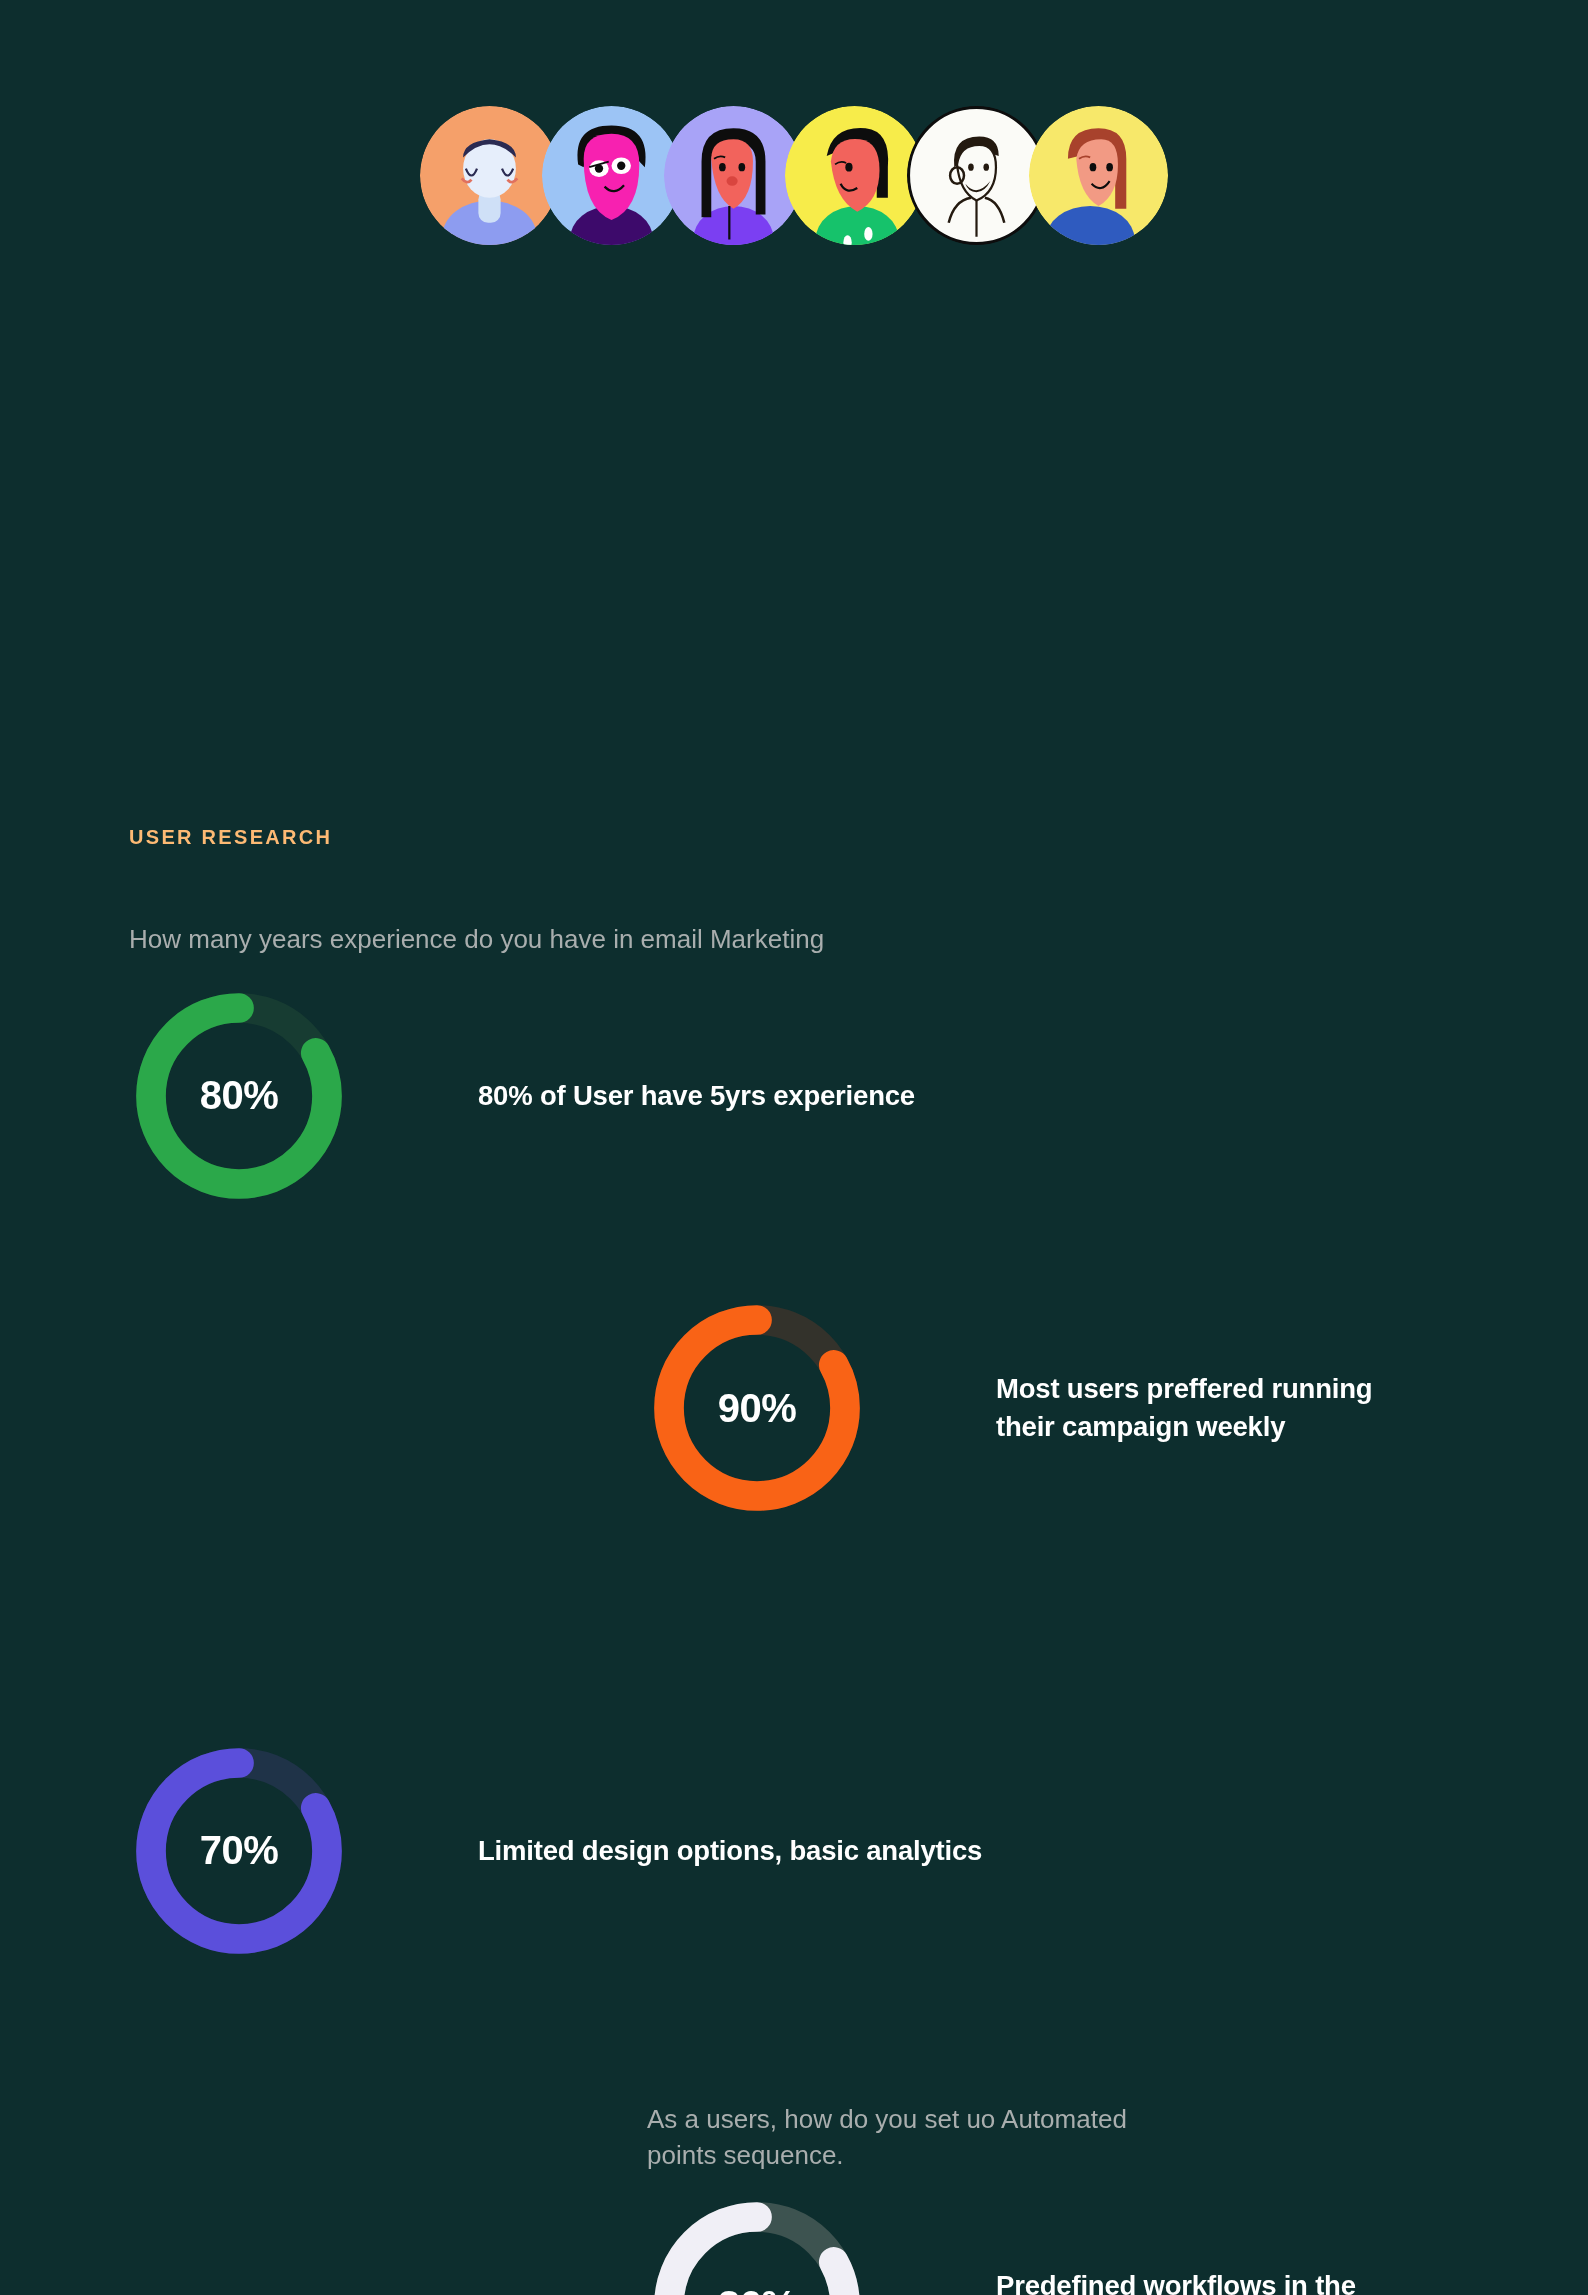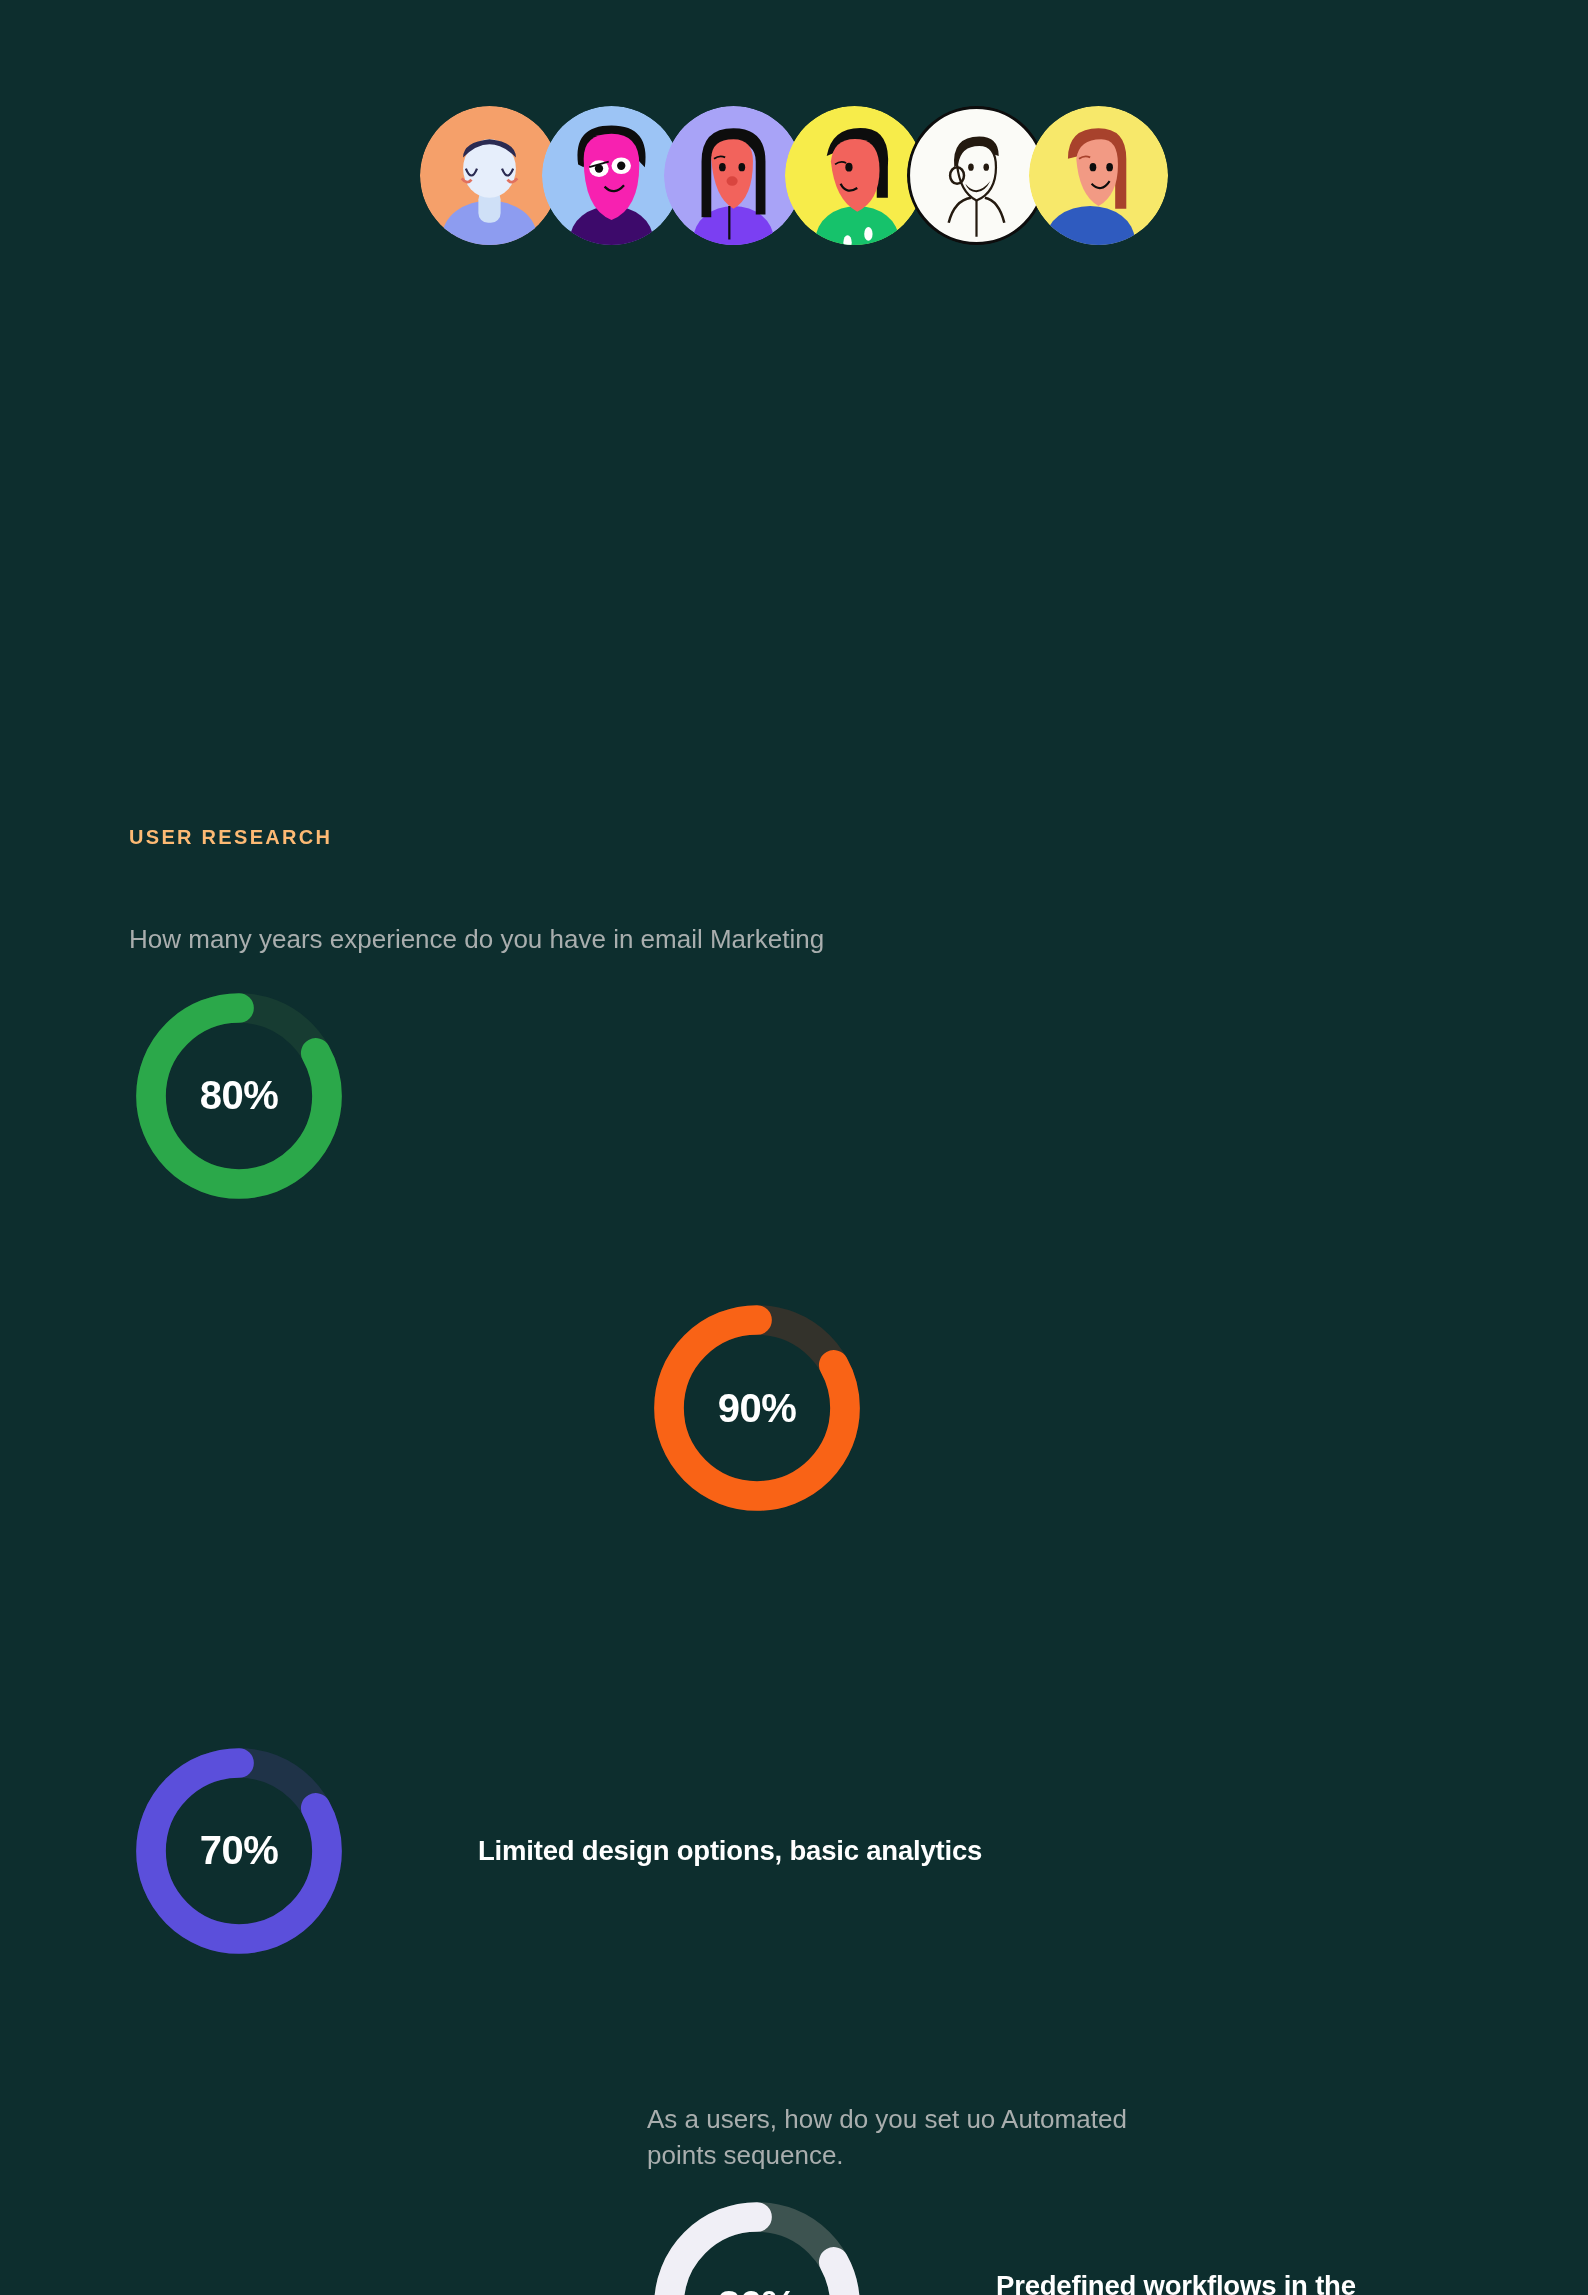--- a/index.html
+++ b/index.html
@@ -224,32 +224,35 @@
   <div class="row" id="row-1">
     <div class="question">How many years experience do you have in email Marketing</div>
     <div class="chart-line">
       <div class="donut">
         <svg viewBox="0 0 200 200">
           <circle class="track" cx="100" cy="100" r="80" fill="none" stroke-width="27" stroke="#173c32"></circle>
           <circle class="arc" cx="100" cy="100" r="80" fill="none" stroke-width="27" stroke-linecap="round" transform="rotate(-90 100 100) scale(1,-1) translate(0,-200)" stroke="#2ba84a" stroke-dasharray="417.2035043967245 502.6548245743669"></circle>
         </svg>
         <div class="pct">80%</div>
       </div>
+      <div class="answer">80% of User have 5yrs experience</div>
     </div>
   </div>
 
   <div class="row" id="row-2">
     <div class="chart-line">
       <div class="donut">
         <svg viewBox="0 0 200 200">
           <circle class="track" cx="100" cy="100" r="80" fill="none" stroke-width="27" stroke="#33322b"></circle>
           <circle class="arc" cx="100" cy="100" r="80" fill="none" stroke-width="27" stroke-linecap="round" transform="rotate(-90 100 100) scale(1,-1) translate(0,-200)" stroke="#f96316" stroke-dasharray="417.2035043967245 502.6548245743669"></circle>
         </svg>
         <div class="pct">90%</div>
       </div>
+      <div class="answer">Most users preffered running
+their campaign weekly</div>
     </div>
   </div>
 
   <div class="row" id="row-3">
     <div class="chart-line">
       <div class="donut">
         <svg viewBox="0 0 200 200">
           <circle class="track" cx="100" cy="100" r="80" fill="none" stroke-width="27" stroke="#1f3348"></circle>
           <circle class="arc" cx="100" cy="100" r="80" fill="none" stroke-width="27" stroke-linecap="round" transform="rotate(-90 100 100) scale(1,-1) translate(0,-200)" stroke="#5b4fdb" stroke-dasharray="417.2035043967245 502.6548245743669"></circle>
         </svg>

